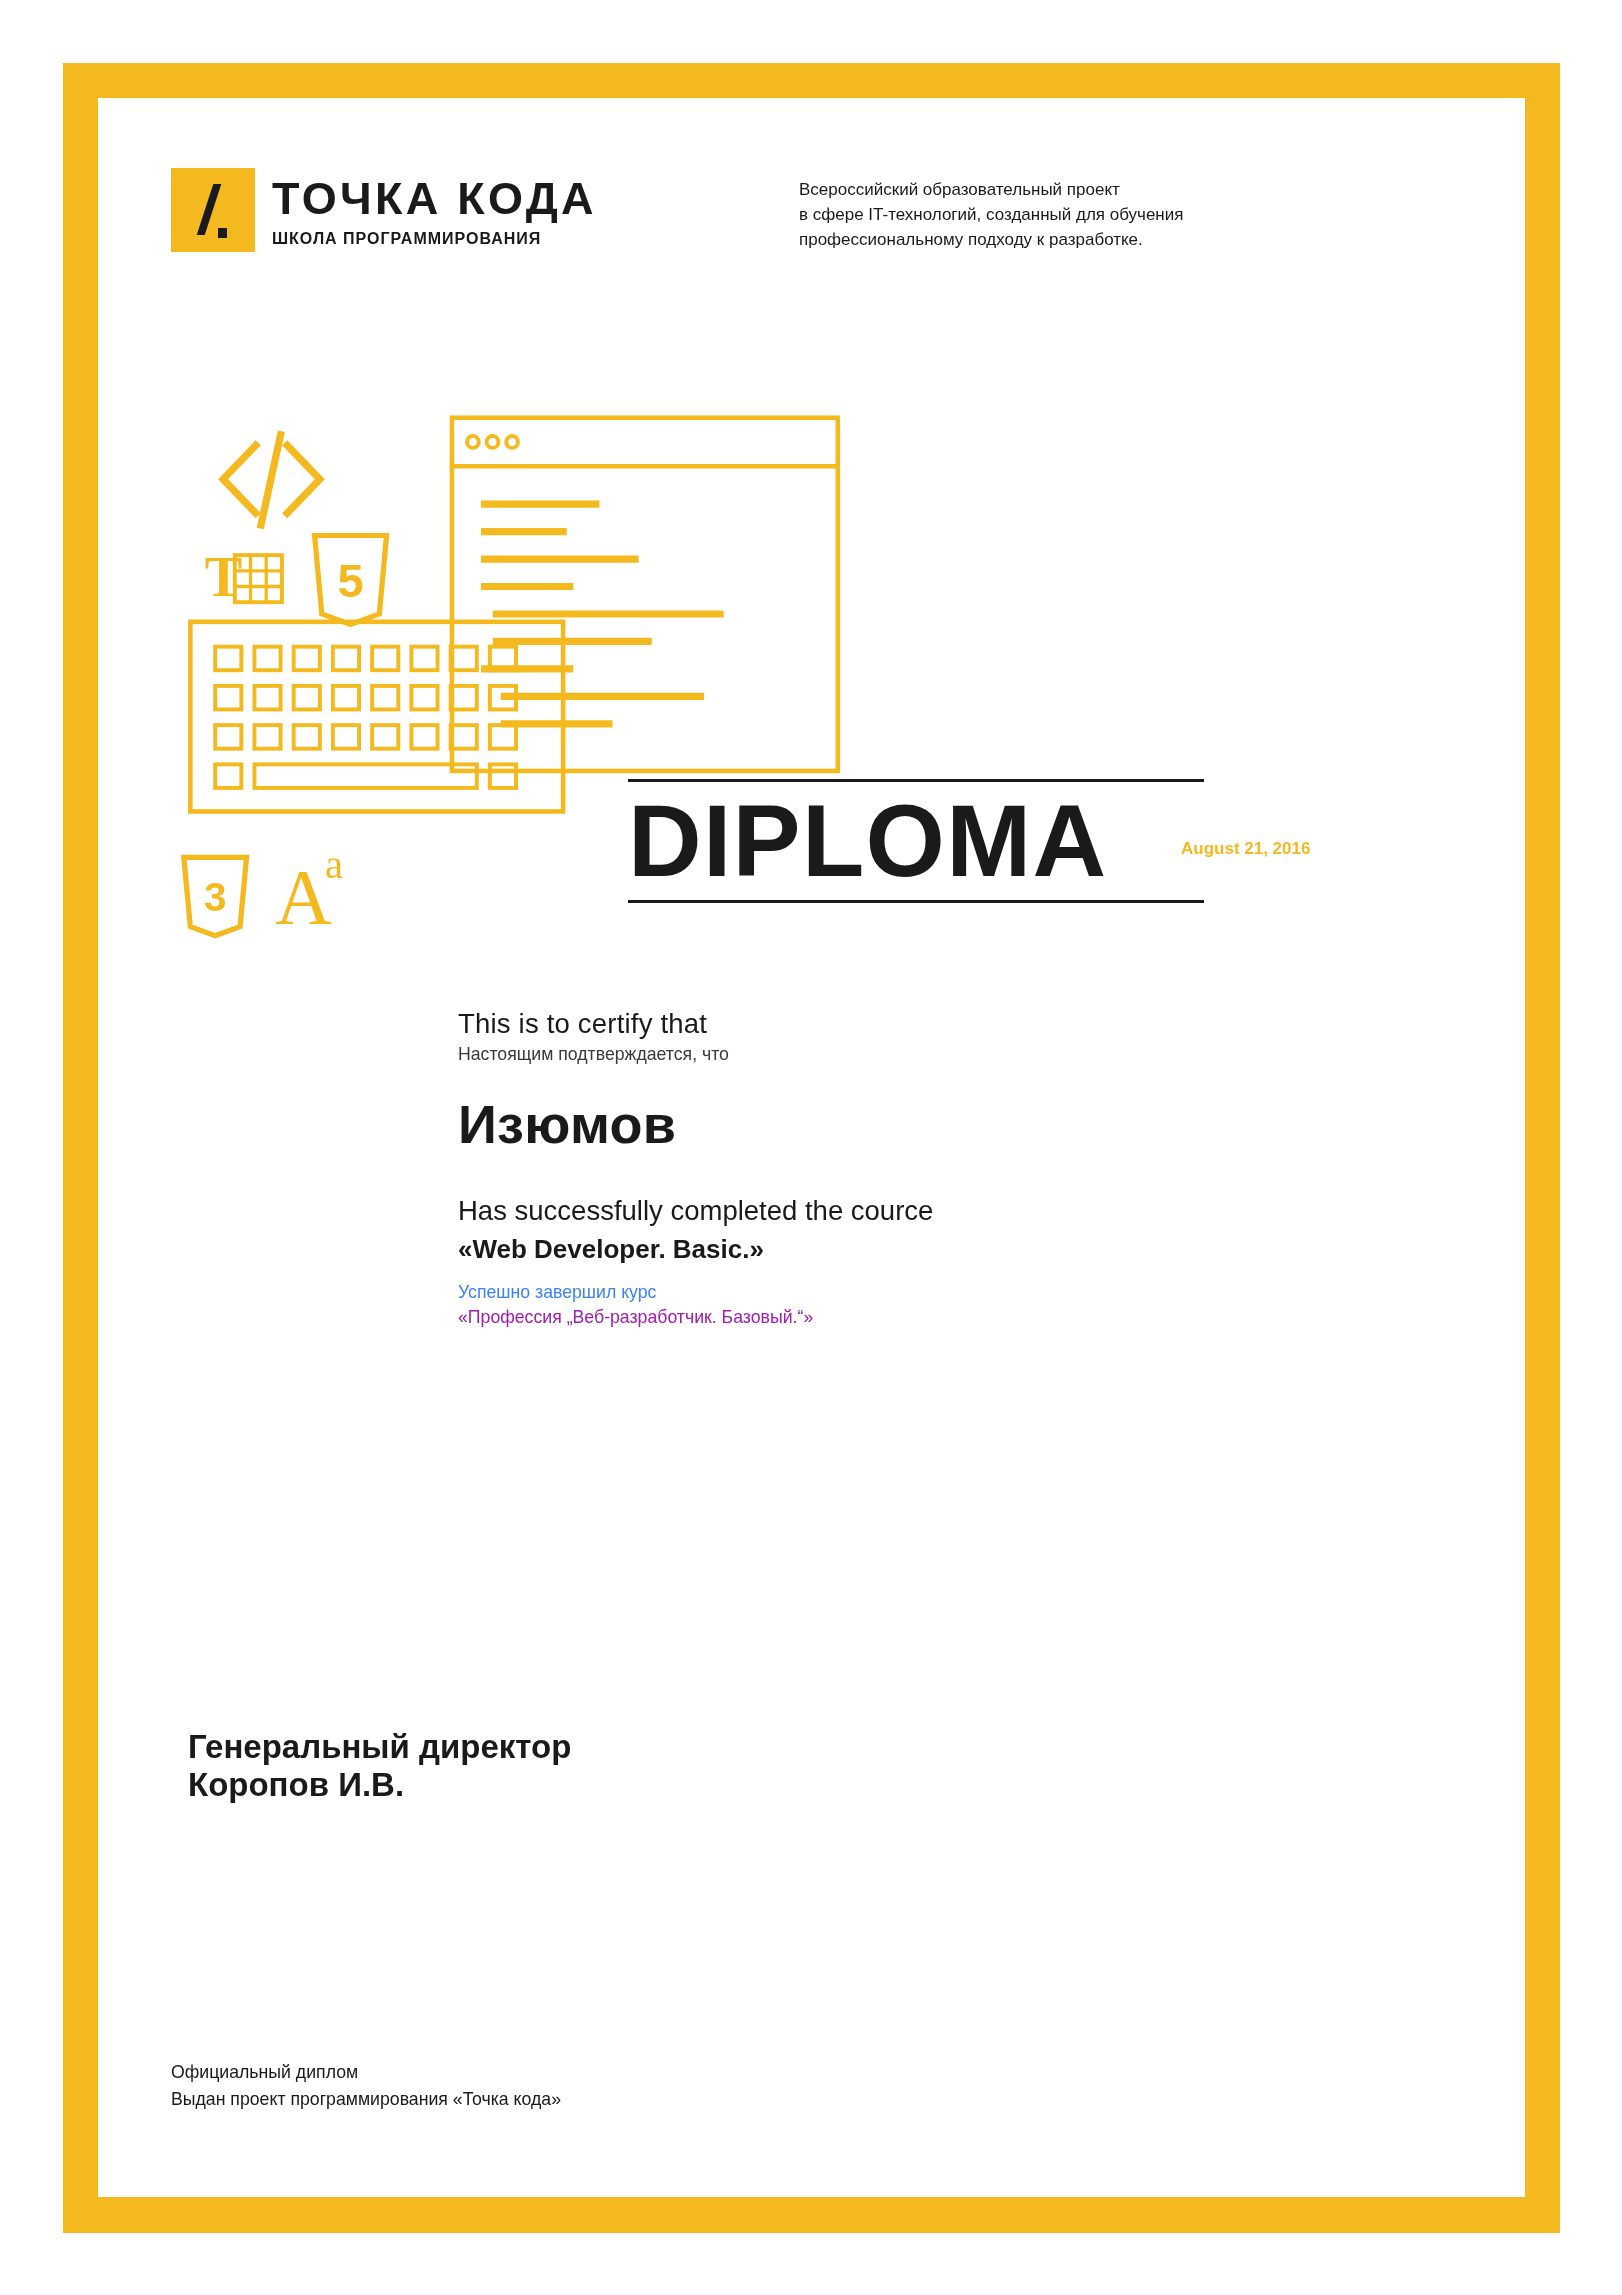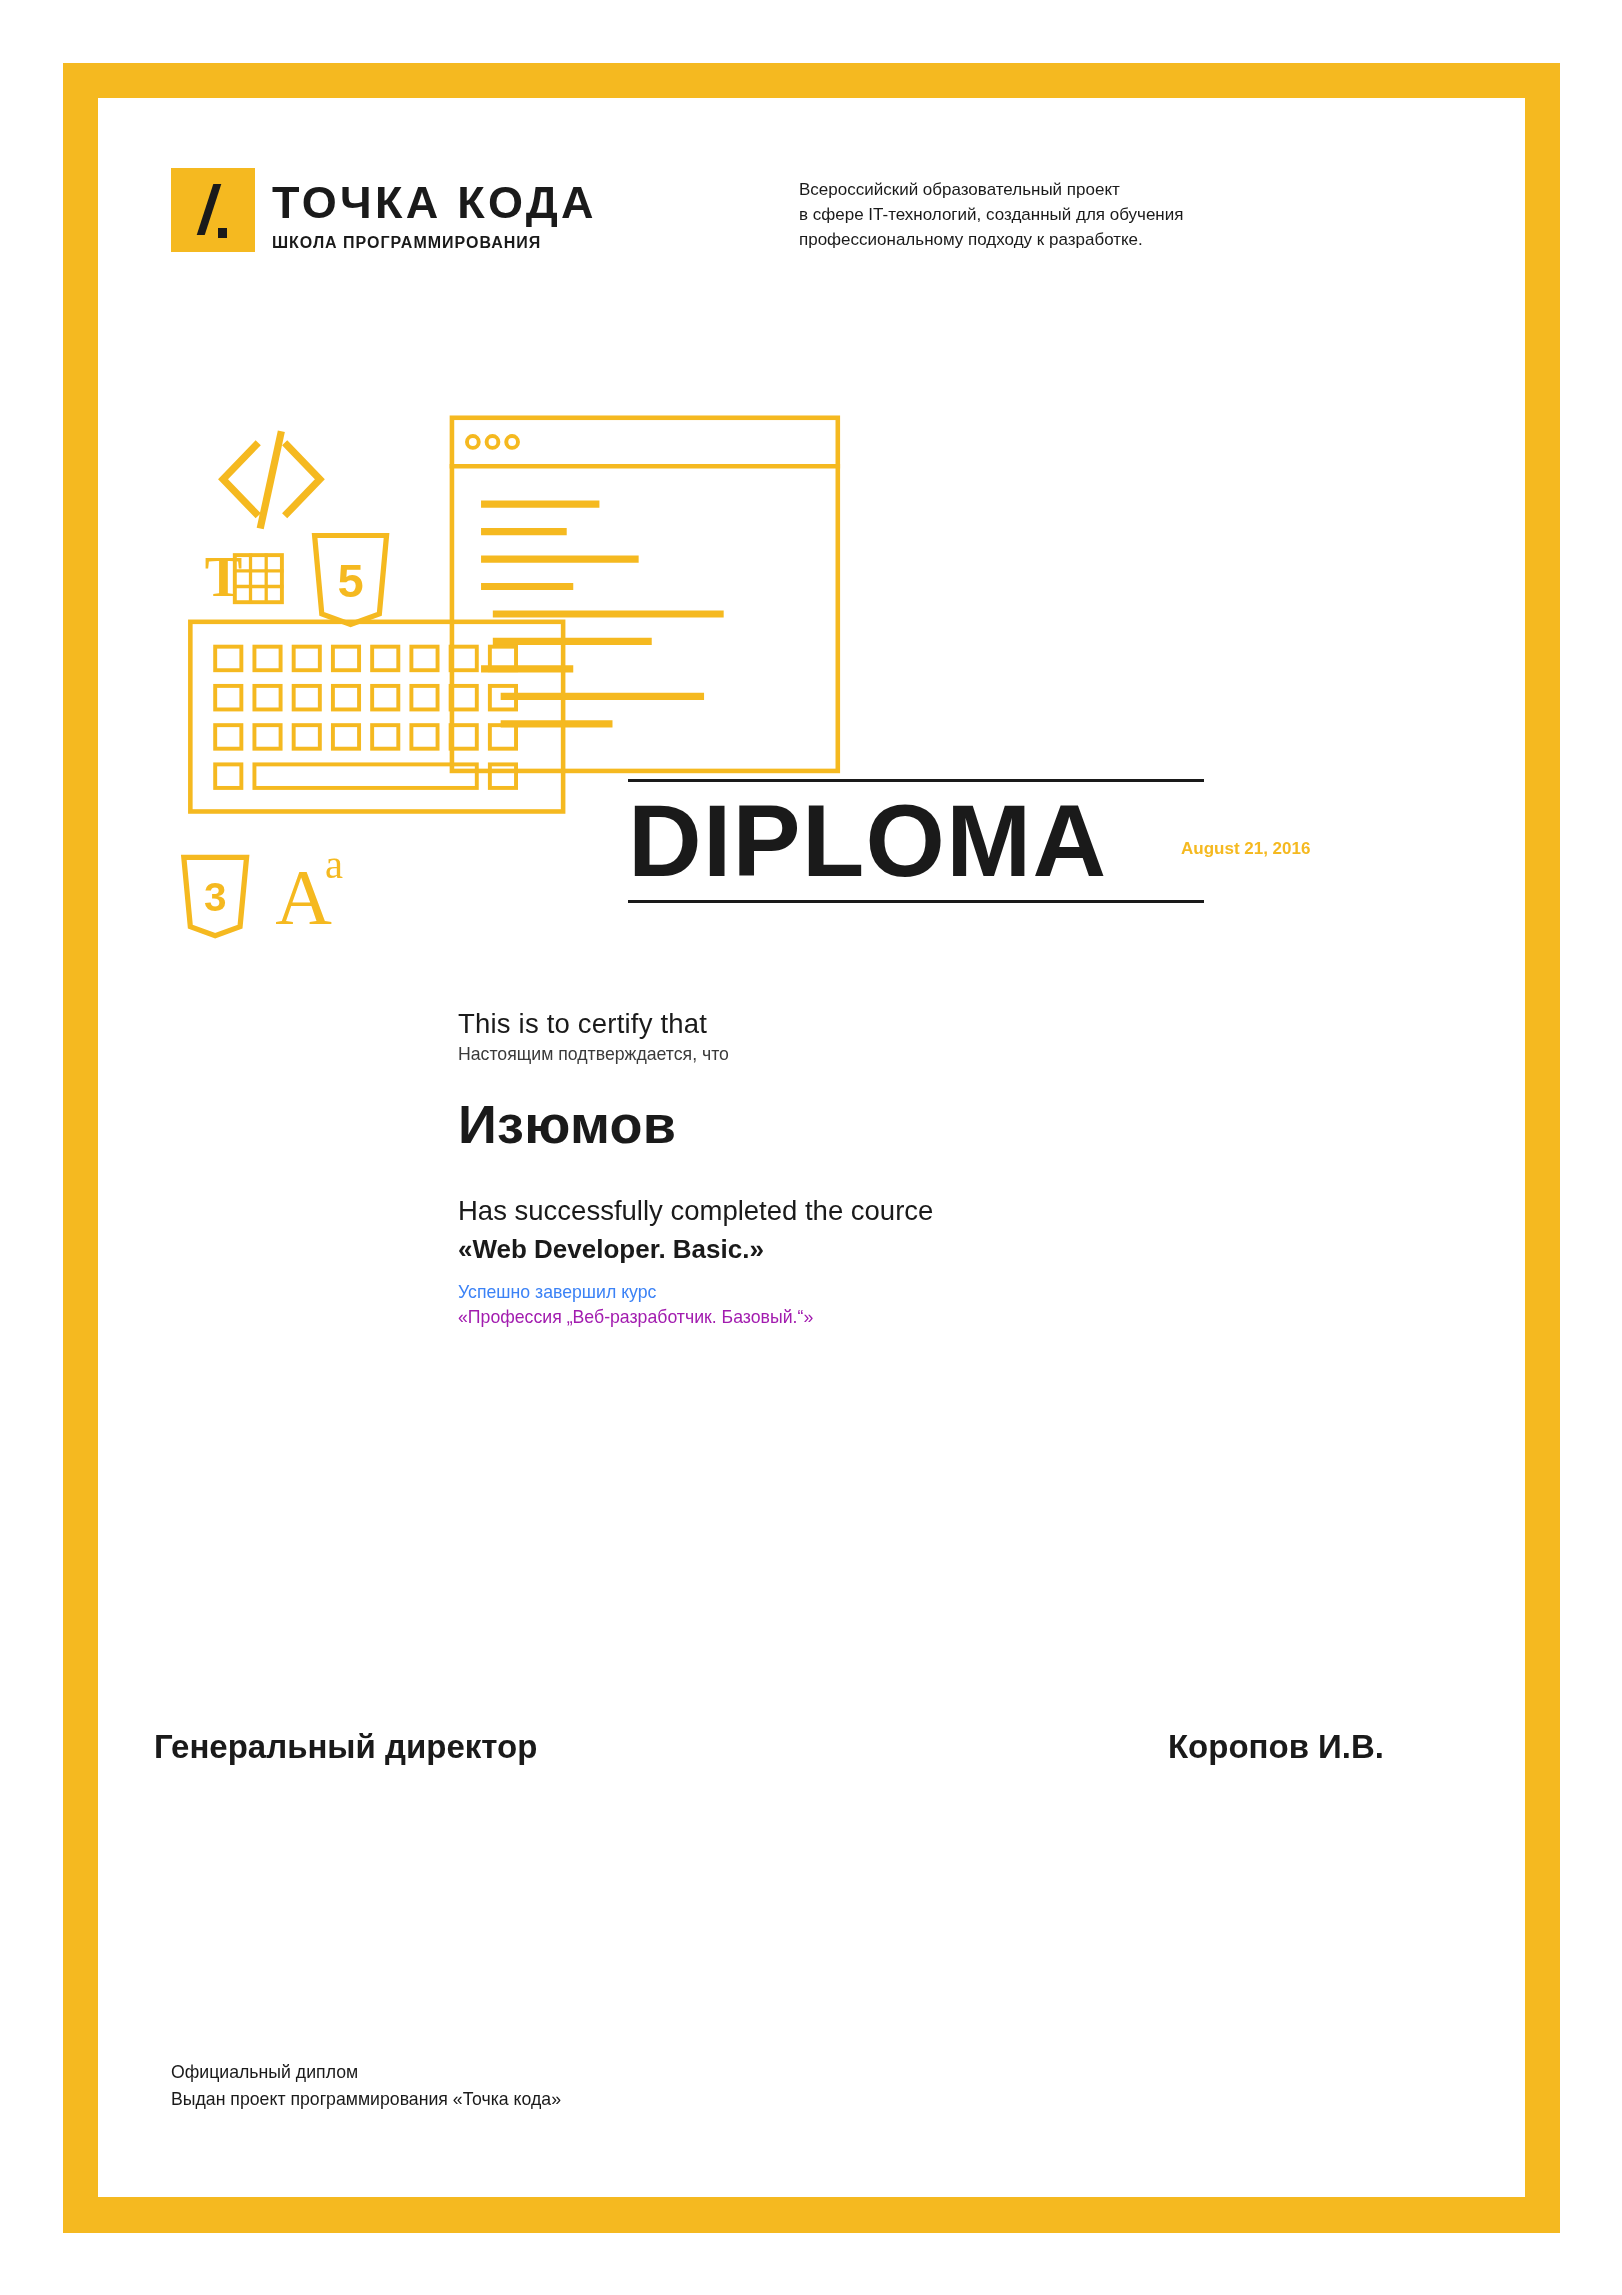--- a/index.html
+++ b/index.html
@@ -47,21 +47,21 @@
     position: absolute;
     left: 171px;
     top: 164px;
     width: 1256px;
     display: flex;
     align-items: flex-start;
     justify-content: space-between;
   }
   .brand {
     display: flex;
-    align-items: flex-end;
+    align-items: center;
   }
   .brand-mark {
     width: 84px;
     height: 84px;
     background: #F5B920;
     position: relative;
     flex: none;
     margin-top: 3.9px;
   }
   .brand-mark .slash {
@@ -196,26 +196,27 @@
   }
   .course-ru {
     font-size: 17.7px;
     color: #a21caf;
     margin-top: 3.9px;
   }
 
   
   .signature {
     position: absolute;
-    left: 154px;
+    left: 188px;
     top: 1728px;
     width: 1230px;
     display: flex;
     justify-content: space-between;
     align-items: flex-start;
+    flex-direction: column;
   }
   .sig-role {
     font-size: 33px;
     font-weight: bold;
     color: #1a1a1a;
   }
   .sig-name {
     font-size: 33px;
     font-weight: bold;
     color: #1a1a1a;

